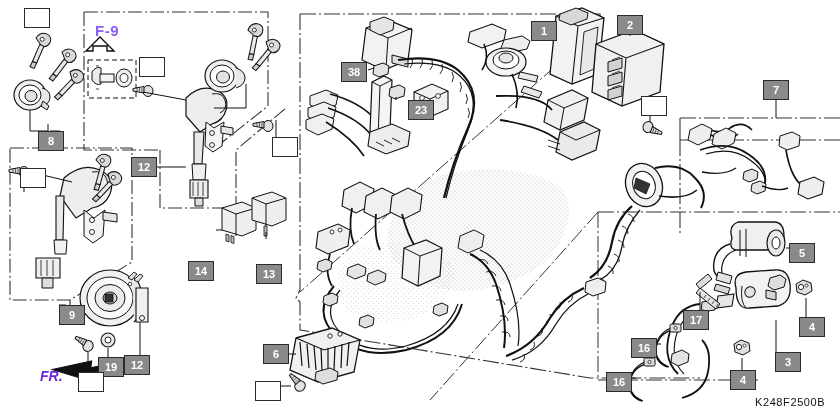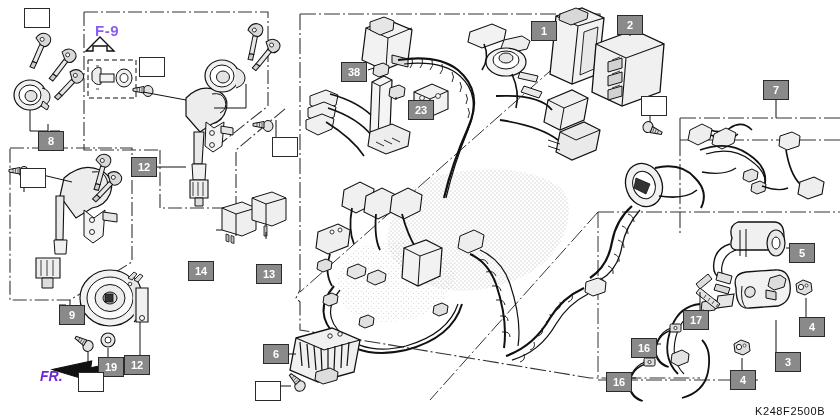--- a/index.html
+++ b/index.html
@@ -456,21 +456,21 @@
     <path d="M289,354 L296,354" fill="none" stroke="#111" stroke-width="1"></path>
     <use href="#bolt" x="300" y="386" transform="rotate(-135 300 386)"></use>
     <path d="M291,386 L281,386" fill="none" stroke="#111" stroke-width="1"></path>
 
   </svg>
 
   <div class="ftag" style="left:95px;top:22px;">F-9</div>
 
   <div class="frtag" style="left:40px;top:368px;">FR.</div>
 
-  <div class="partno" style="left:755px;top:396px;margin-top:9px;">K248F2500B</div>
+  <div class="partno" style="left:755px;top:396px;">K248F2500B</div>
 
   <div id="callout-layer">
       <div class="callout blank" style="left: 24px; top: 8px;"></div>
       <div class="callout" style="left: 38px; top: 131px;">8</div>
       <div class="callout blank" style="left: 139px; top: 57px;"></div>
       <div class="callout" style="left: 131px; top: 157px;">12</div>
       <div class="callout blank" style="left: 272px; top: 137px;"></div>
       <div class="callout blank" style="left: 20px; top: 168px;"></div>
       <div class="callout" style="left: 59px; top: 305px;">9</div>
       <div class="callout" style="left: 98px; top: 357px;">19</div>

